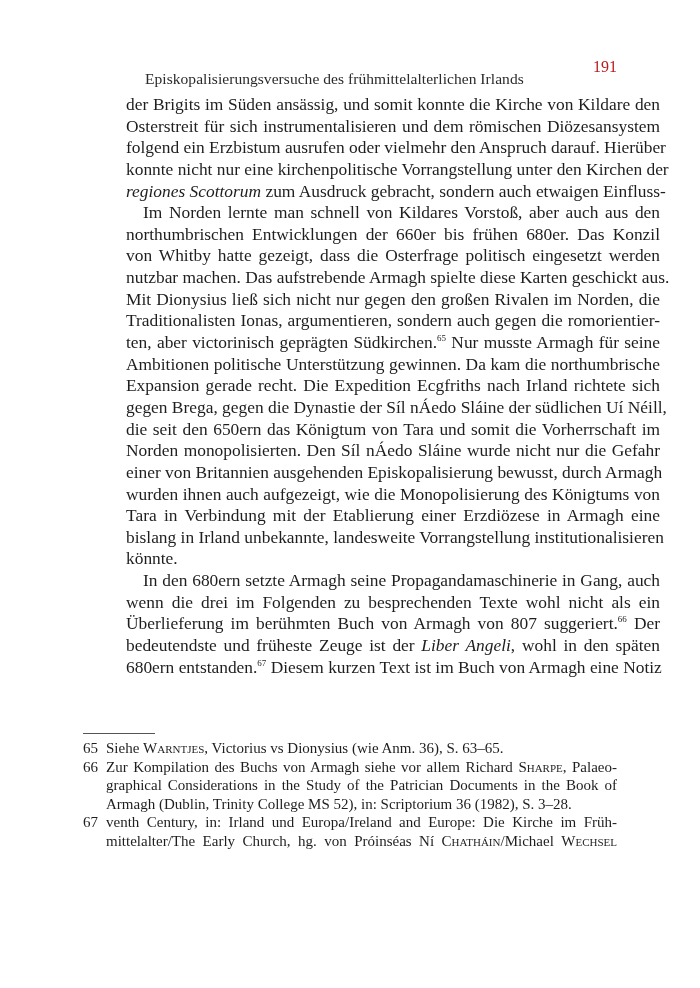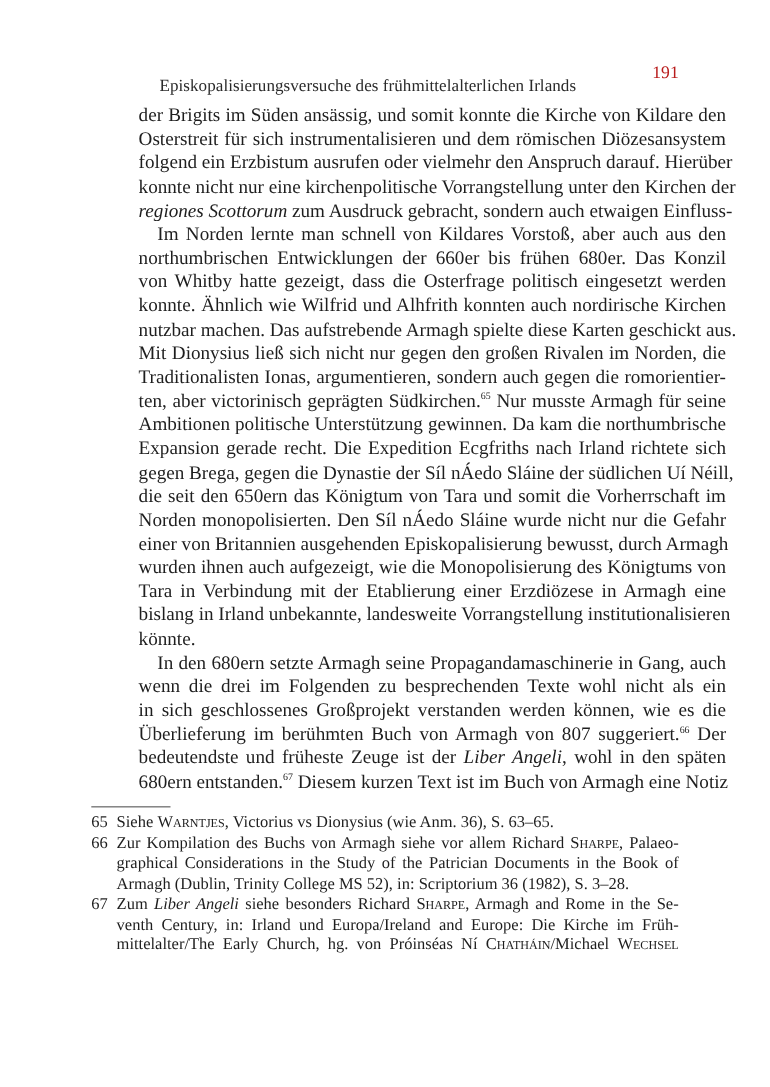--- a/index.html
+++ b/index.html
@@ -32,55 +32,52 @@
 
 <div class="body-text">
   <span class="line">der Brigits im Süden ansässig, und somit konnte die Kirche von Kildare den</span>
   <span class="line">Osterstreit für sich instrumentalisieren und dem römischen Diözesansystem</span>
   <span class="line">folgend ein Erzbistum ausrufen oder vielmehr den Anspruch darauf. Hierüber</span>
   <span class="line">konnte nicht nur eine kirchenpolitische Vorrangstellung unter den Kirchen der</span>
   <span class="line"><i>regiones Scottorum</i><span> zum Ausdruck gebracht, sondern auch etwaigen Einfluss-</span></span>
   <span class="line indent">Im Norden lernte man schnell von Kildares Vorstoß, aber auch aus den</span>
   <span class="line">northumbrischen Entwicklungen der 660er bis frühen 680er. Das Konzil</span>
   <span class="line">von Whitby hatte gezeigt, dass die Osterfrage politisch eingesetzt werden</span>
-  <span class="line">konnte. Ähnlich wie Wilfrid und Alhfrith konnten auch nordirische Kirchen</span>
   <span class="line">nutzbar machen. Das aufstrebende Armagh spielte diese Karten geschickt aus.</span>
   <span class="line">Mit Dionysius ließ sich nicht nur gegen den großen Rivalen im Norden, die</span>
   <span class="line">Traditionalisten Ionas, argumentieren, sondern auch gegen die romorientier-</span>
   <span class="line"><span>ten, aber victorinisch geprägten Südkirchen.</span><sup class="fn">65</sup><span> Nur musste Armagh für seine</span></span>
   <span class="line">Ambitionen politische Unterstützung gewinnen. Da kam die northumbrische</span>
   <span class="line">Expansion gerade recht. Die Expedition Ecgfriths nach Irland richtete sich</span>
   <span class="line">gegen Brega, gegen die Dynastie der Síl nÁedo Sláine der südlichen Uí Néill,</span>
   <span class="line">die seit den 650ern das Königtum von Tara und somit die Vorherrschaft im</span>
   <span class="line">Norden monopolisierten. Den Síl nÁedo Sláine wurde nicht nur die Gefahr</span>
   <span class="line">einer von Britannien ausgehenden Episkopalisierung bewusst, durch Armagh</span>
   <span class="line">wurden ihnen auch aufgezeigt, wie die Monopolisierung des Königtums von</span>
   <span class="line">Tara in Verbindung mit der Etablierung einer Erzdiözese in Armagh eine</span>
   <span class="line">bislang in Irland unbekannte, landesweite Vorrangstellung institutionalisieren</span>
   <span class="line last">könnte.</span>
   <span class="line indent">In den 680ern setzte Armagh seine Propagandamaschinerie in Gang, auch</span>
   <span class="line">wenn die drei im Folgenden zu besprechenden Texte wohl nicht als ein</span>
-  <span class="line">in sich geschlossenes Großprojekt verstanden werden können, wie es die</span>
   <span class="line"><span>Überlieferung im berühmten Buch von Armagh von 807 suggeriert.</span><sup class="fn">66</sup><span> Der</span></span>
   <span class="line"><span>bedeutendste und früheste Zeuge ist der </span><i>Liber Angeli</i><span>, wohl in den späten</span></span>
   <span class="line"><span>680ern entstanden.</span><sup class="fn">67</sup><span> Diesem kurzen Text ist im Buch von Armagh eine Notiz</span></span>
 </div>
 
 <div class="fn-rule"></div>
 
 <div class="footnotes">
   <div class="footnote">
     <span class="fn-num">65</span>
     <span class="fline last"><span>Siehe </span><span class="sc">Warntjes</span><span>, Victorius vs Dionysius (wie Anm. 36), S. 63–65.</span></span>
   </div>
   <div class="footnote">
     <span class="fn-num">66</span>
     <span class="fline"><span>Zur Kompilation des Buchs von Armagh siehe vor allem Richard </span><span class="sc">Sharpe</span><span>, Palaeo-</span></span>
     <span class="fline">graphical Considerations in the Study of the Patrician Documents in the Book of</span>
     <span class="fline last">Armagh (Dublin, Trinity College MS 52), in: Scriptorium 36 (1982), S. 3–28.</span>
   </div>
   <div class="footnote">
     <span class="fn-num">67</span>
-    <span class="fline"><span>Zum </span><i>Liber Angeli</i><span> siehe besonders Richard </span><span class="sc">Sharpe</span><span>, Armagh and Rome in the Se-</span></span>
     <span class="fline">venth Century, in: Irland und Europa/Ireland and Europe: Die Kirche im Früh-</span>
     <span class="fline"><span>mittelalter/The Early Church, hg. von Próinséas Ní </span><span class="sc">Chatháin</span><span>/Michael </span><span class="sc">Wechsel</span></span>
   </div>
 </div>
 
 </body></html>

